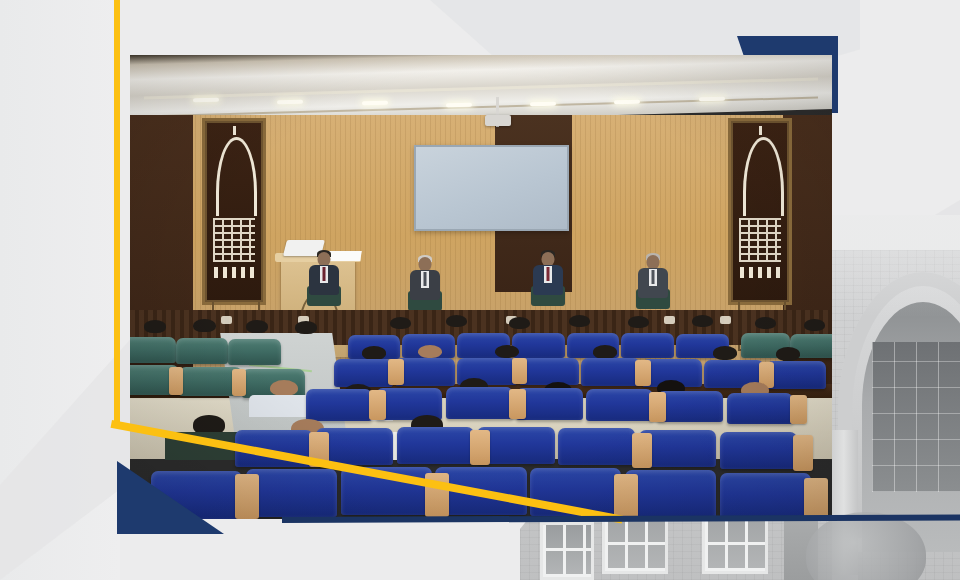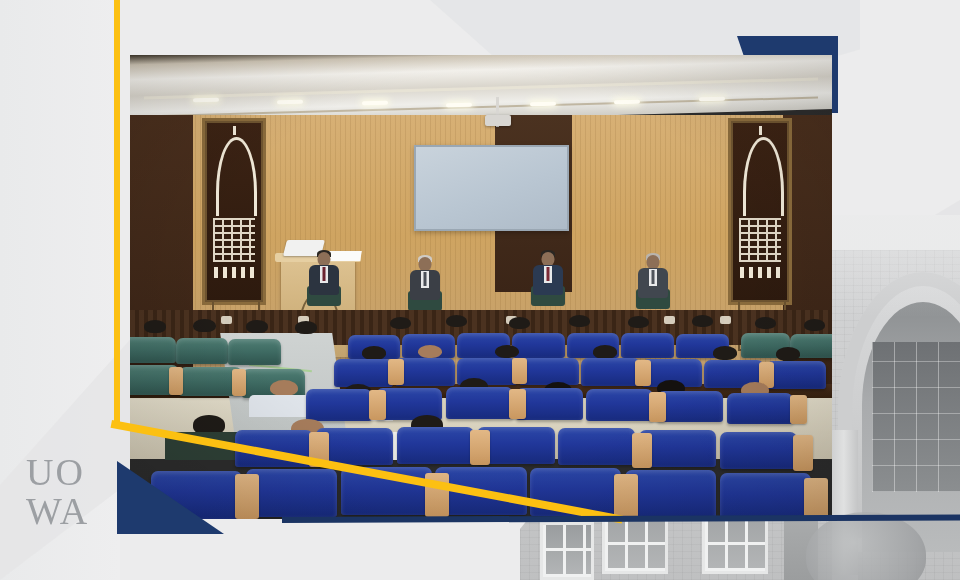--- a/index.html
+++ b/index.html
@@ -581,18 +581,14 @@
     </div>
   </div>
 
   <div class="yellow-vert"></div>
   <div class="yellow-diag"></div>
 
   <div class="navy-triangle"></div>
 
   <div class="navy-rule"></div>
 
-  <div class="logo">
-    <span class="logo-uo">UO</span>
-    <span class="logo-wa">WA</span>
-  </div>
 
 </div>
 
 </body></html>

